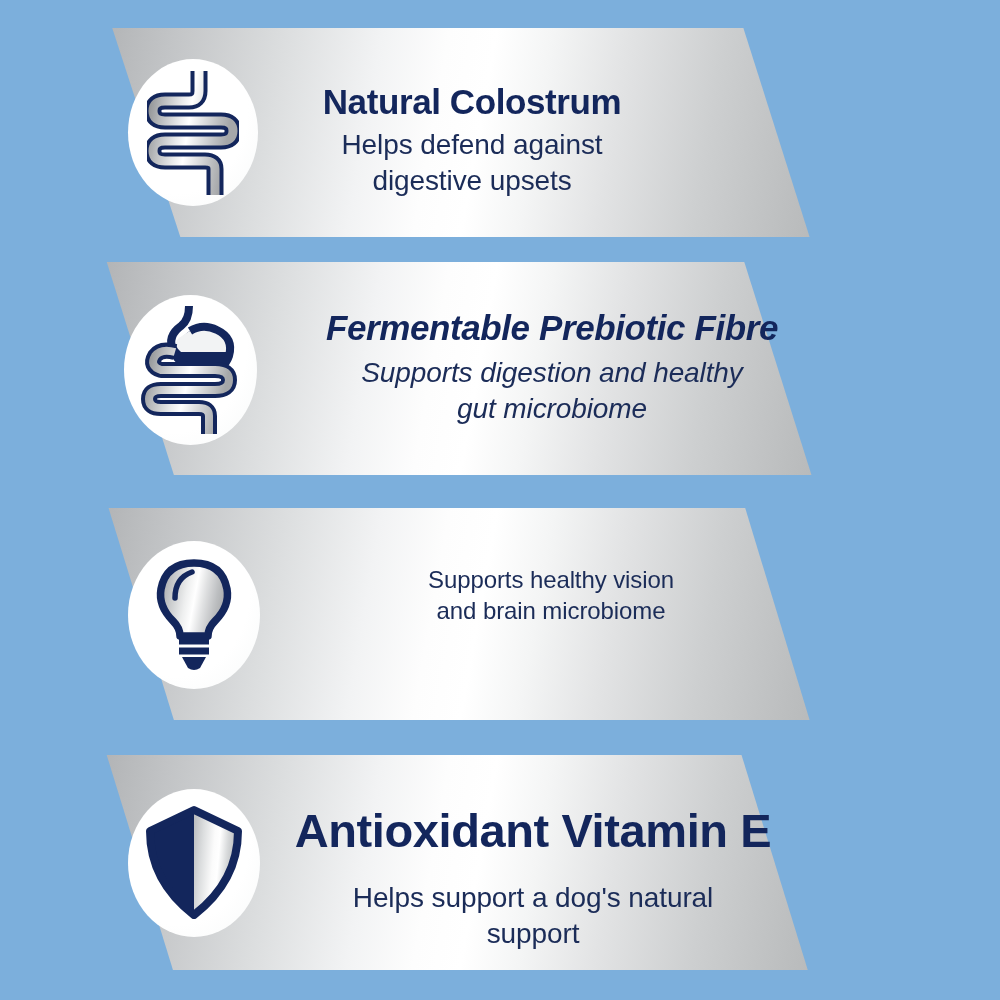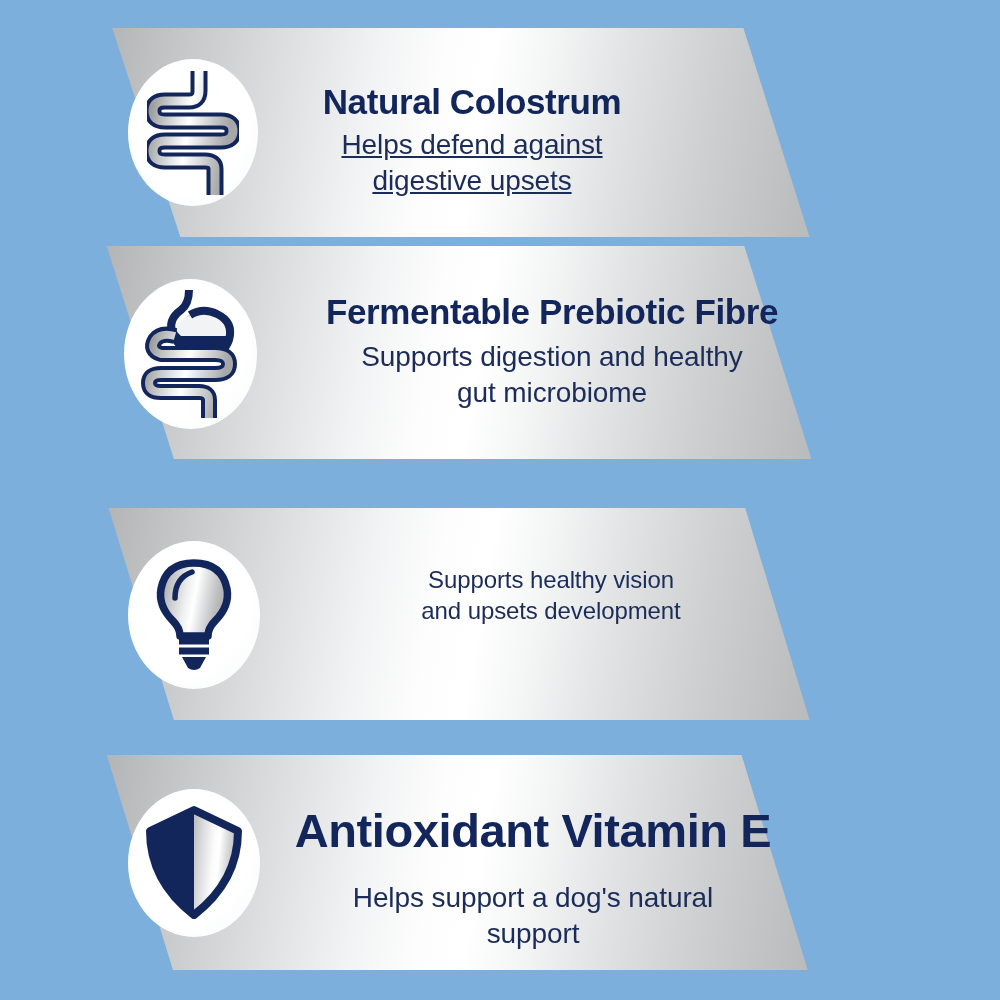--- a/index.html
+++ b/index.html
@@ -129,29 +129,29 @@
               <path d="M52 2 L52 22 Q52 32 42 32 L18 32 Q6 32 6 42 Q6 52 18 52
                        L74 52 Q86 52 86 62 Q86 72 74 72 L18 72 Q6 72 6 82
                        Q6 92 18 92 L58 92 Q68 92 68 100 L68 126" stroke="url(#gMetalA)" stroke-width="9"></path>
             </g>
           </svg>
         </span>
       </div>
 
       <div class="txt" style="left:272px; top:56px; width:400px;">
         <div class="heading" style="font-size:35px;">Natural Colostrum</div>
-        <div class="sub" style="font-size:28px; margin-top:7px;text-decoration:underline;">
+        <div class="sub" style="font-size:28px; margin-top:7px;">
           <span>Helps defend against</span>
           <span>digestive upsets</span>
         </div>
       </div>
     </div>
   </div>
 
-  <div class="banner" style="top:246px; height:213px;">
+  <div class="banner" style="top:262px; height:213px;font-style:italic;">
     <div class="banner-shape" style="--tl:11.6%; --tr:80.9%; --br:88.2%; --bl:18.9%;"></div>
 
     <div class="banner-inner">
       <div class="badge" style="left:124px; top:33px; width:133px; height:150px;">
         <span>
           <svg width="100" height="132" viewBox="0 0 100 132">
             <defs>
               <linearGradient id="gMetalB" x1="0" y1="0" x2="1" y2="0.25">
                 <stop offset="0%" stop-color="#8f9193"></stop>
                 <stop offset="18%" stop-color="#b9bbbd"></stop>
@@ -223,21 +223,21 @@
             </g>
 
             <path d="M32 101 L56 101 L50 112 Q44 116 38 112 Z" fill="#13265C"></path>
           </svg>
         </span>
       </div>
 
       <div class="txt" style="left:266px; top:50px; width:570px;">
         <div class="sub" style="font-size:24px; margin-top:6px;">
           <span>Supports healthy vision</span>
-          <span>and upsets development</span>
+          <span>and brain microbiome</span>
         </div>
       </div>
     </div>
   </div>
 
   <div class="banner" style="top:755px; height:215px;">
     <div class="banner-shape" style="--tl:11.6%; --tr:80.6%; --br:87.8%; --bl:18.8%;"></div>
 
     <div class="banner-inner">
       <div class="badge" style="left:128px; top:34px; width:132px; height:148px;">

